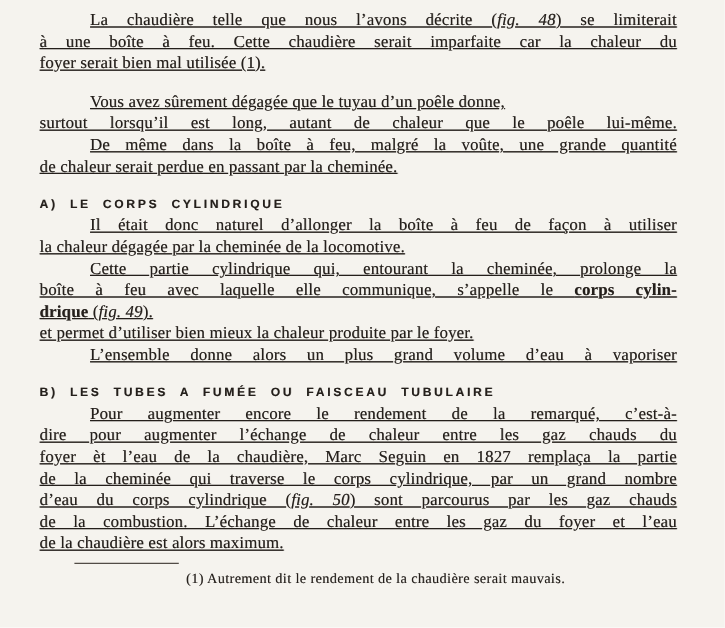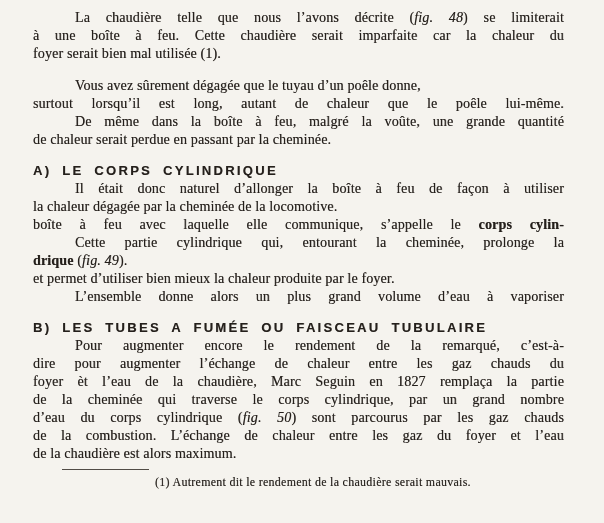--- a/index.html
+++ b/index.html
@@ -15,21 +15,21 @@
     box-sizing: border-box;
   }
 
   .column {
     position: absolute;
     left: 33px;
     top: 9px;
     width: 531px;
   }
 
-  .para { margin: 0; }
+  .para { margin: 0; text-decoration: underline; }
   .para.gap { margin-top: 14px; }
 
   .line {
     font-size: 14px;
     line-height: 18px;
     letter-spacing: 0.15px;
     text-shadow: 0.3px 0 0 rgba(36, 31, 27, 0.55);
     white-space: nowrap;
   }
   .line.just {
@@ -40,21 +40,21 @@
   }
   .line.indent { text-indent: 42px; }
 
   .b { font-weight: bold; }
   .i { font-style: italic; }
 
   .heading {
     margin-top: 13px;
     font-family: "Liberation Sans", "DejaVu Sans", sans-serif;
     font-weight: bold;
-    font-size: 13px;
+    font-size: 10px;
     line-height: 18px;
     letter-spacing: 2.3px;
     word-spacing: 5px;
     text-shadow: 0.3px 0 0 rgba(36, 31, 27, 0.5);
     white-space: nowrap;
   }
 
   .footnote { margin-top: 6px; padding-left: 29px; }
   .fn-rule {
     width: 87px;
@@ -88,22 +88,22 @@
       <div class="para">
         <div class="line just indent"><span class="">De même dans la boîte à feu, malgré la voûte, une grande quantité</span></div>
         <div class="line"><span class="">de chaleur serait perdue en passant par la cheminée.</span></div>
       </div>
       <div class="heading">A) LE CORPS CYLINDRIQUE</div>
       <div class="para">
         <div class="line just indent"><span class="">Il était donc naturel d’allonger la boîte à feu de façon à utiliser</span></div>
         <div class="line"><span class="">la chaleur dégagée par la cheminée de la locomotive.</span></div>
       </div>
       <div class="para">
+        <div class="line just indent"><span class="">Cette partie cylindrique qui, entourant la cheminée, prolonge la</span></div>
         <div class="line just"><span class="">boîte à feu avec laquelle elle communique, s’appelle le </span><span class="b">corps cylin-</span></div>
-        <div class="line just indent"><span class="">Cette partie cylindrique qui, entourant la cheminée, prolonge la</span></div>
         <div class="line"><span class="b">drique</span><span class=""> (</span><span class=" i">fig. 49</span><span class="">).</span></div>
       </div>
       <div class="para">
         <div class="line"><span class="">et permet d’utiliser bien mieux la chaleur produite par le foyer.</span></div>
         <div class="line just indent"><span class="">L’ensemble donne alors un plus grand volume d’eau à vaporiser</span></div>
       </div>
       <div class="heading">B) LES TUBES A FUMÉE OU FAISCEAU TUBULAIRE</div>
       <div class="para">
         <div class="line just indent"><span class="">Pour augmenter encore le rendement de la remarqué, c’est-à-</span></div>
         <div class="line just"><span class="">dire pour augmenter l’échange de chaleur entre les gaz chauds du</span></div>

